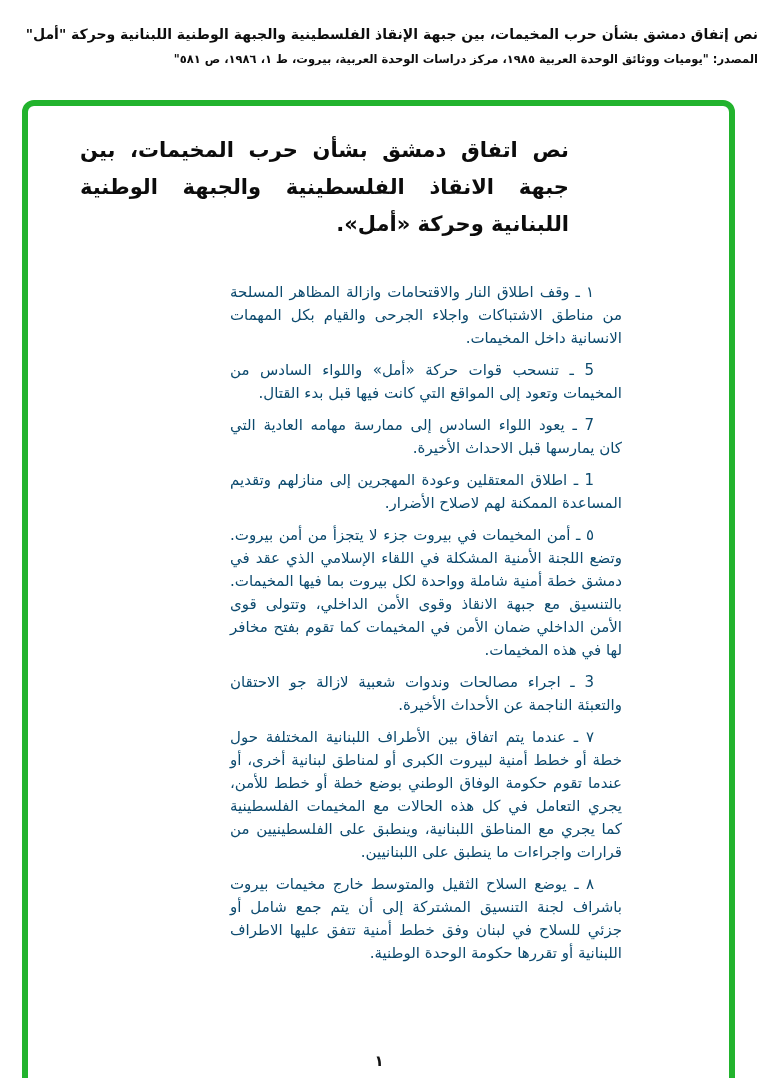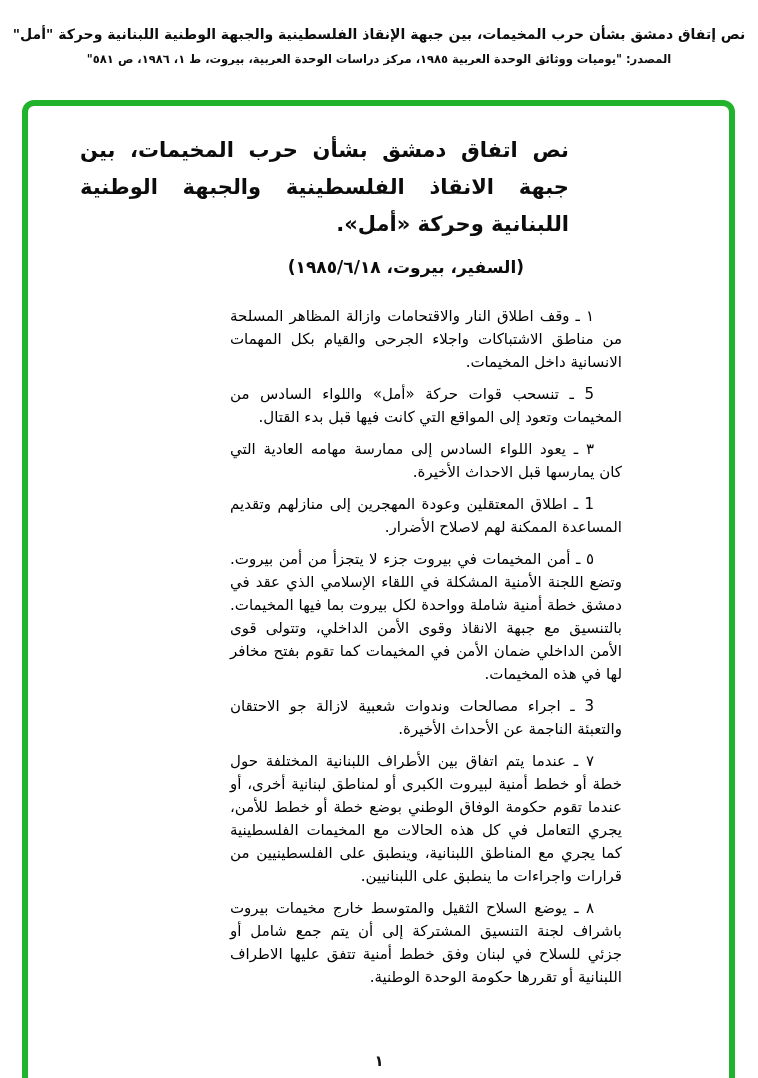--- a/index.html
+++ b/index.html
@@ -7,21 +7,21 @@
     position:relative;
     width:758px;height:1078px;
     background:#ffffff;
     font-family:"DejaVu Sans",sans-serif;
     color:#151515;
     overflow:hidden;
   }
   
   .top-header{
     position:absolute;top:24px;left:0;right:0;
-    text-align:center;direction:rtl;
+    text-align:right;direction:rtl;
   }
   .top-header .l1{
     font-size:14px;font-weight:bold;line-height:20px;color:#0d0d0d;
   }
   .top-header .l2{
     font-size:11.5px;font-weight:bold;line-height:16px;margin-top:7px;color:#0d0d0d;
   }
   
   .doc-frame{
     position:absolute;left:22px;top:100px;
@@ -49,21 +49,21 @@
   .doc-body{
     direction:rtl;
     margin:26px 115px 0 202px;
     width:392px;
   }
   .doc-body .item{
     font-size:15px;line-height:23px;
     text-align:justify;
     text-indent:28px;
     margin:0 0 9px 0;
-    color:#000000;
+    color:#0c4a6e;
     font-weight:500;
   }
   .page-number{
     position:absolute;left:0;right:0;top:1052px;
     text-align:center;
     font-size:15px;font-weight:bold;color:#111;
   }
 </style>
 </head>
 <body>
@@ -73,27 +73,26 @@
   <div class="top-header">
     <div class="l1">نص إتفاق دمشق بشأن حرب المخيمات، بين جبهة الإنقاذ الفلسطينية والجبهة الوطنية اللبنانية وحركة "أمل"</div>
     <div class="l2">المصدر: "يوميات ووثائق الوحدة العربية ١٩٨٥، مركز دراسات الوحدة العربية، بيروت، ط ١، ١٩٨٦، ص ٥٨١"</div>
   </div>
 
   <div class="doc-frame">
 
     <div class="doc-title">نص اتفاق دمشق بشأن حرب المخيمات، بين جبهة الانقاذ الفلسطينية والجبهة الوطنية اللبنانية وحركة «أمل».</div>
 
     <div class="date-row">
-      <span>(السفير، بيروت، ١٩٨٥/٦/١٨)</span>
     </div>
 
     <div class="doc-body">
         <p class="item">١ ـ وقف اطلاق النار والاقتحامات وازالة المظاهر المسلحة من مناطق الاشتباكات واجلاء الجرحى والقيام بكل المهمات الانسانية داخل المخيمات.</p>
         <p class="item">5 ـ تنسحب قوات حركة «أمل» واللواء السادس من المخيمات وتعود إلى المواقع التي كانت فيها قبل بدء القتال.</p>
-        <p class="item">٣ ـ يعود اللواء السادس إلى ممارسة مهامه العادية التي كان يمارسها قبل الاحداث الأخيرة.</p>
+        <p class="item">7 ـ يعود اللواء السادس إلى ممارسة مهامه العادية التي كان يمارسها قبل الاحداث الأخيرة.</p>
         <p class="item">1 ـ اطلاق المعتقلين وعودة المهجرين إلى منازلهم وتقديم المساعدة الممكنة لهم لاصلاح الأضرار.</p>
         <p class="item">٥ ـ أمن المخيمات في بيروت جزء لا يتجزأ من أمن بيروت. وتضع اللجنة الأمنية المشكلة في اللقاء الإسلامي الذي عقد في دمشق خطة أمنية شاملة وواحدة لكل بيروت بما فيها المخيمات. بالتنسيق مع جبهة الانقاذ وقوى الأمن الداخلي، وتتولى قوى الأمن الداخلي ضمان الأمن في المخيمات كما تقوم بفتح مخافر لها في هذه المخيمات.</p>
         <p class="item">3 ـ اجراء مصالحات وندوات شعبية لازالة جو الاحتقان والتعبئة الناجمة عن الأحداث الأخيرة.</p>
         <p class="item">٧ ـ عندما يتم اتفاق بين الأطراف اللبنانية المختلفة حول خطة أو خطط أمنية لبيروت الكبرى أو لمناطق لبنانية أخرى، أو عندما تقوم حكومة الوفاق الوطني بوضع خطة أو خطط للأمن، يجري التعامل في كل هذه الحالات مع المخيمات الفلسطينية كما يجري مع المناطق اللبنانية، وينطبق على الفلسطينيين من قرارات واجراءات ما ينطبق على اللبنانيين.</p>
         <p class="item">٨ ـ يوضع السلاح الثقيل والمتوسط خارج مخيمات بيروت باشراف لجنة التنسيق المشتركة إلى أن يتم جمع شامل أو جزئي للسلاح في لبنان وفق خطط أمنية تتفق عليها الاطراف اللبنانية أو تقررها حكومة الوحدة الوطنية.</p>
       </div>
 
   </div>
 
   <div class="page-number">١</div>

